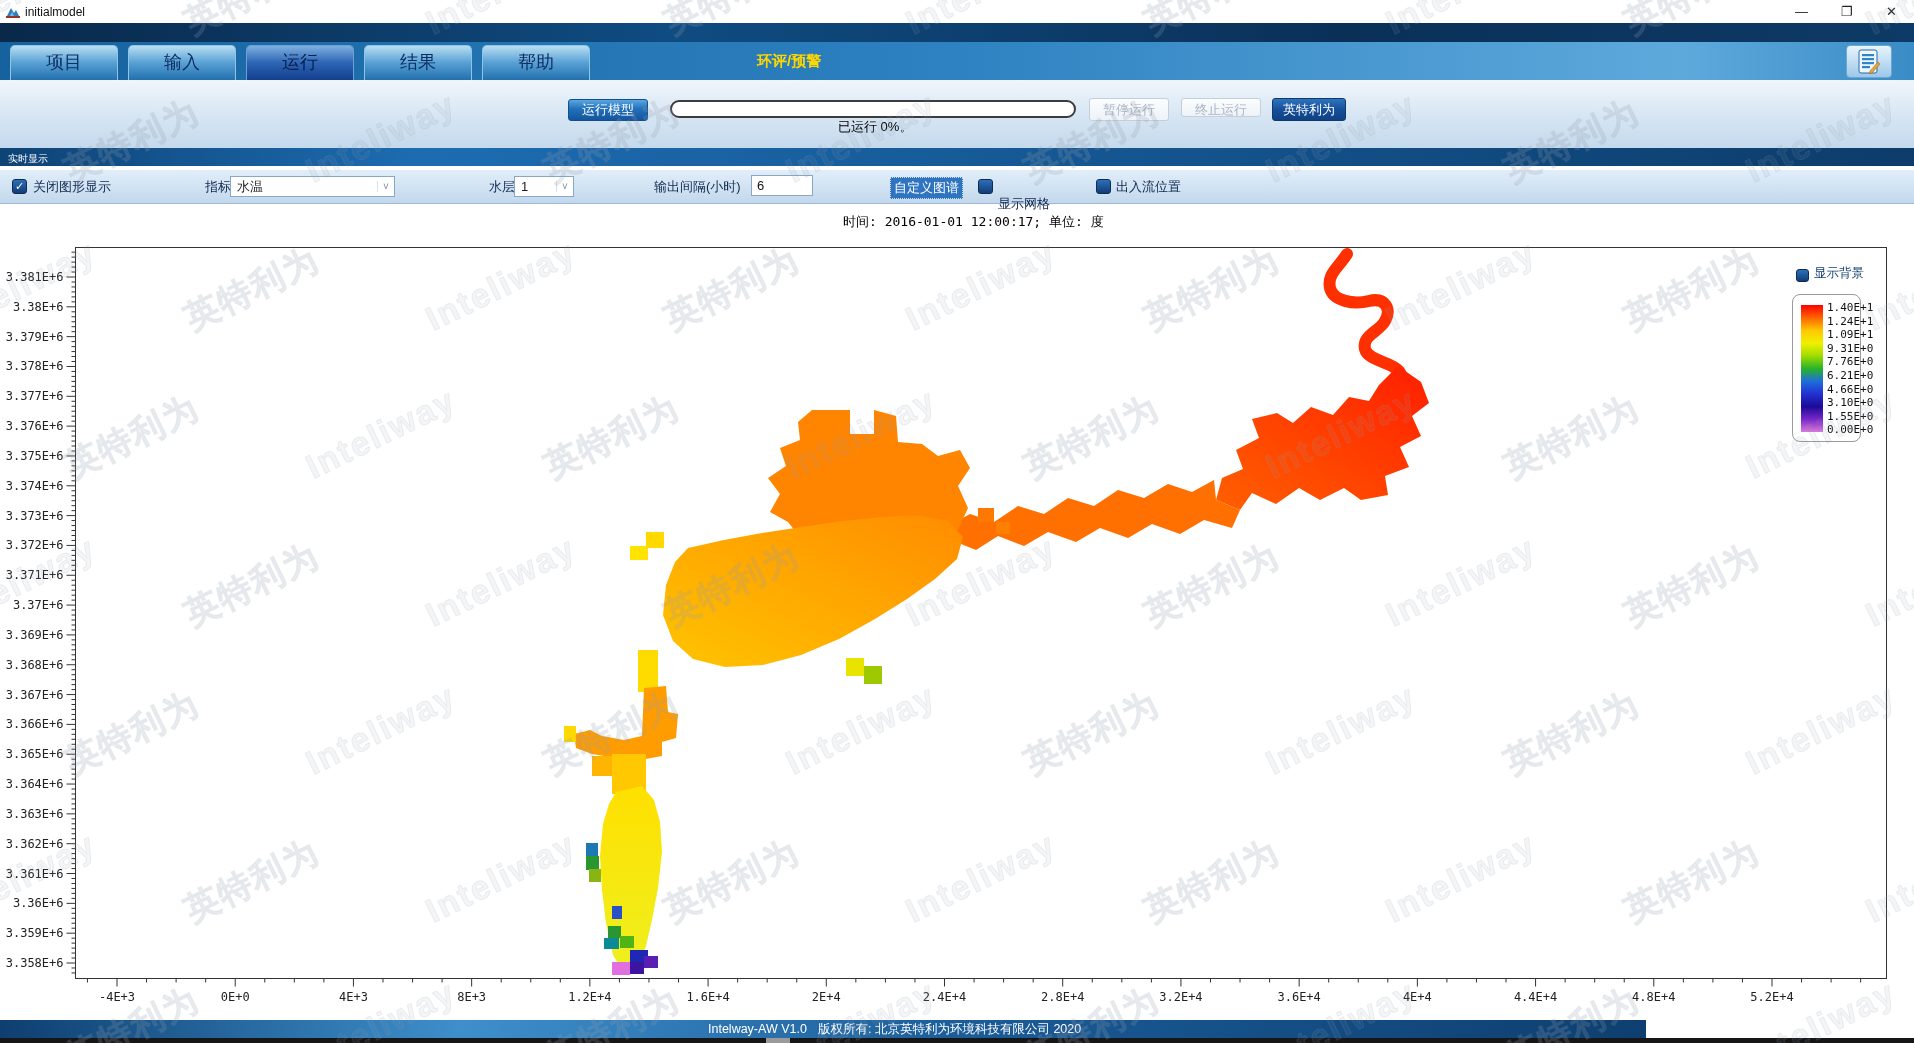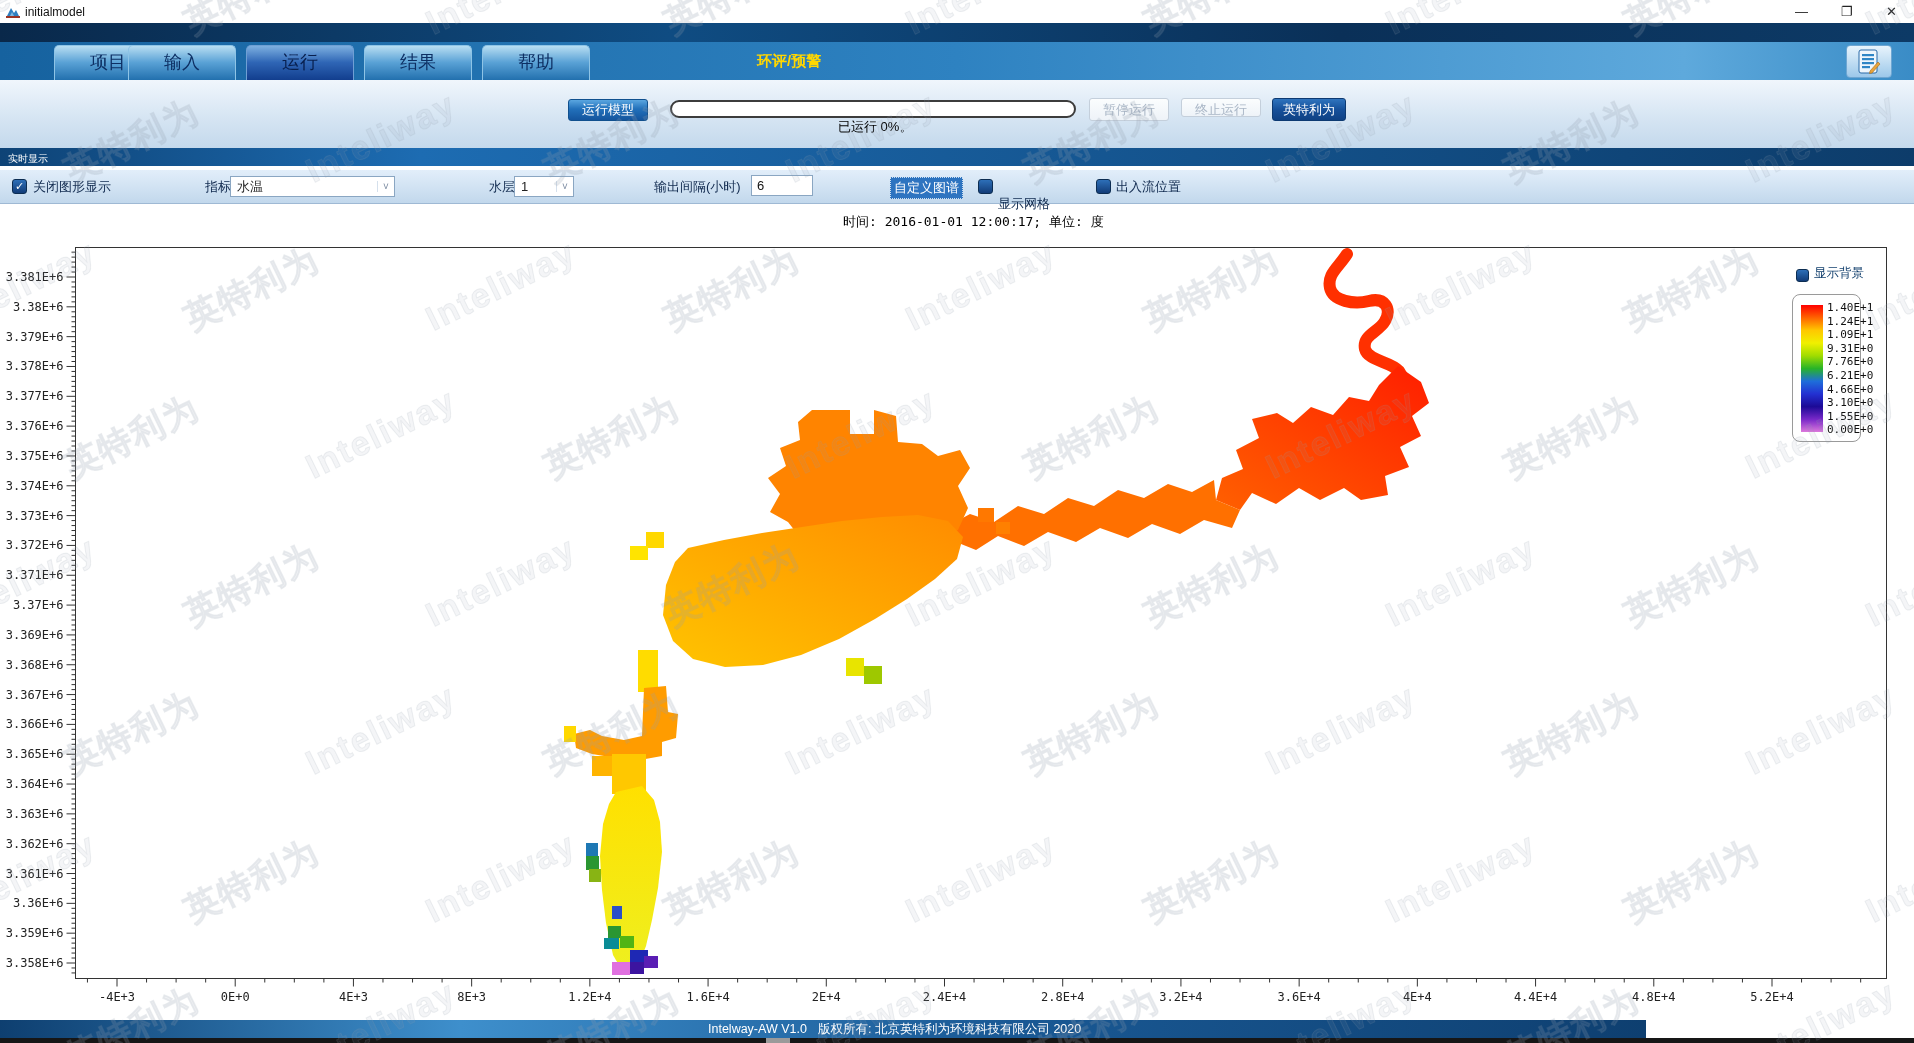--- a/index.html
+++ b/index.html
@@ -113,21 +113,21 @@
   <div class="ribbon-icon-btn">
     <svg width="24" height="26" viewBox="0 0 24 26">
       <rect x="2" y="1" width="18" height="23" rx="2" fill="#eef6fc" stroke="#2a6aa8"></rect>
       <rect x="5" y="5" width="12" height="2.2" fill="#2f86c6"></rect>
       <rect x="5" y="9" width="12" height="2.2" fill="#2f86c6"></rect>
       <rect x="5" y="13" width="12" height="2.2" fill="#2f86c6"></rect>
       <rect x="5" y="17" width="8" height="2.2" fill="#2f86c6"></rect>
       <polygon points="13,22 21,13 23,15 15,24 12.5,24.5" fill="#e8a43c" stroke="#a86a14" stroke-width="0.6"></polygon>
     </svg>
   </div>
-<div class="tab" style="left: 10px; margin-left: 44px;">项目</div>
+<div class="tab" style="left: 10px;">项目</div>
     <div class="tab" style="left: 128px;">输入</div>
     <div class="tab active" style="left: 246px;">运行</div>
     <div class="tab" style="left: 364px;">结果</div>
     <div class="tab" style="left: 482px;">帮助</div>
   </div>
 
 <div class="toolbar">
   <div class="btn btn-primary" style="left:568px;top:19px;width:80px;height:22px;line-height:20px;">运行模型</div>
   <div class="progressbar" style="top:20px;">
     <div class="progress-fill" id="progress-fill" style="background: rgb(126, 200, 80); width: 0%;"></div>

